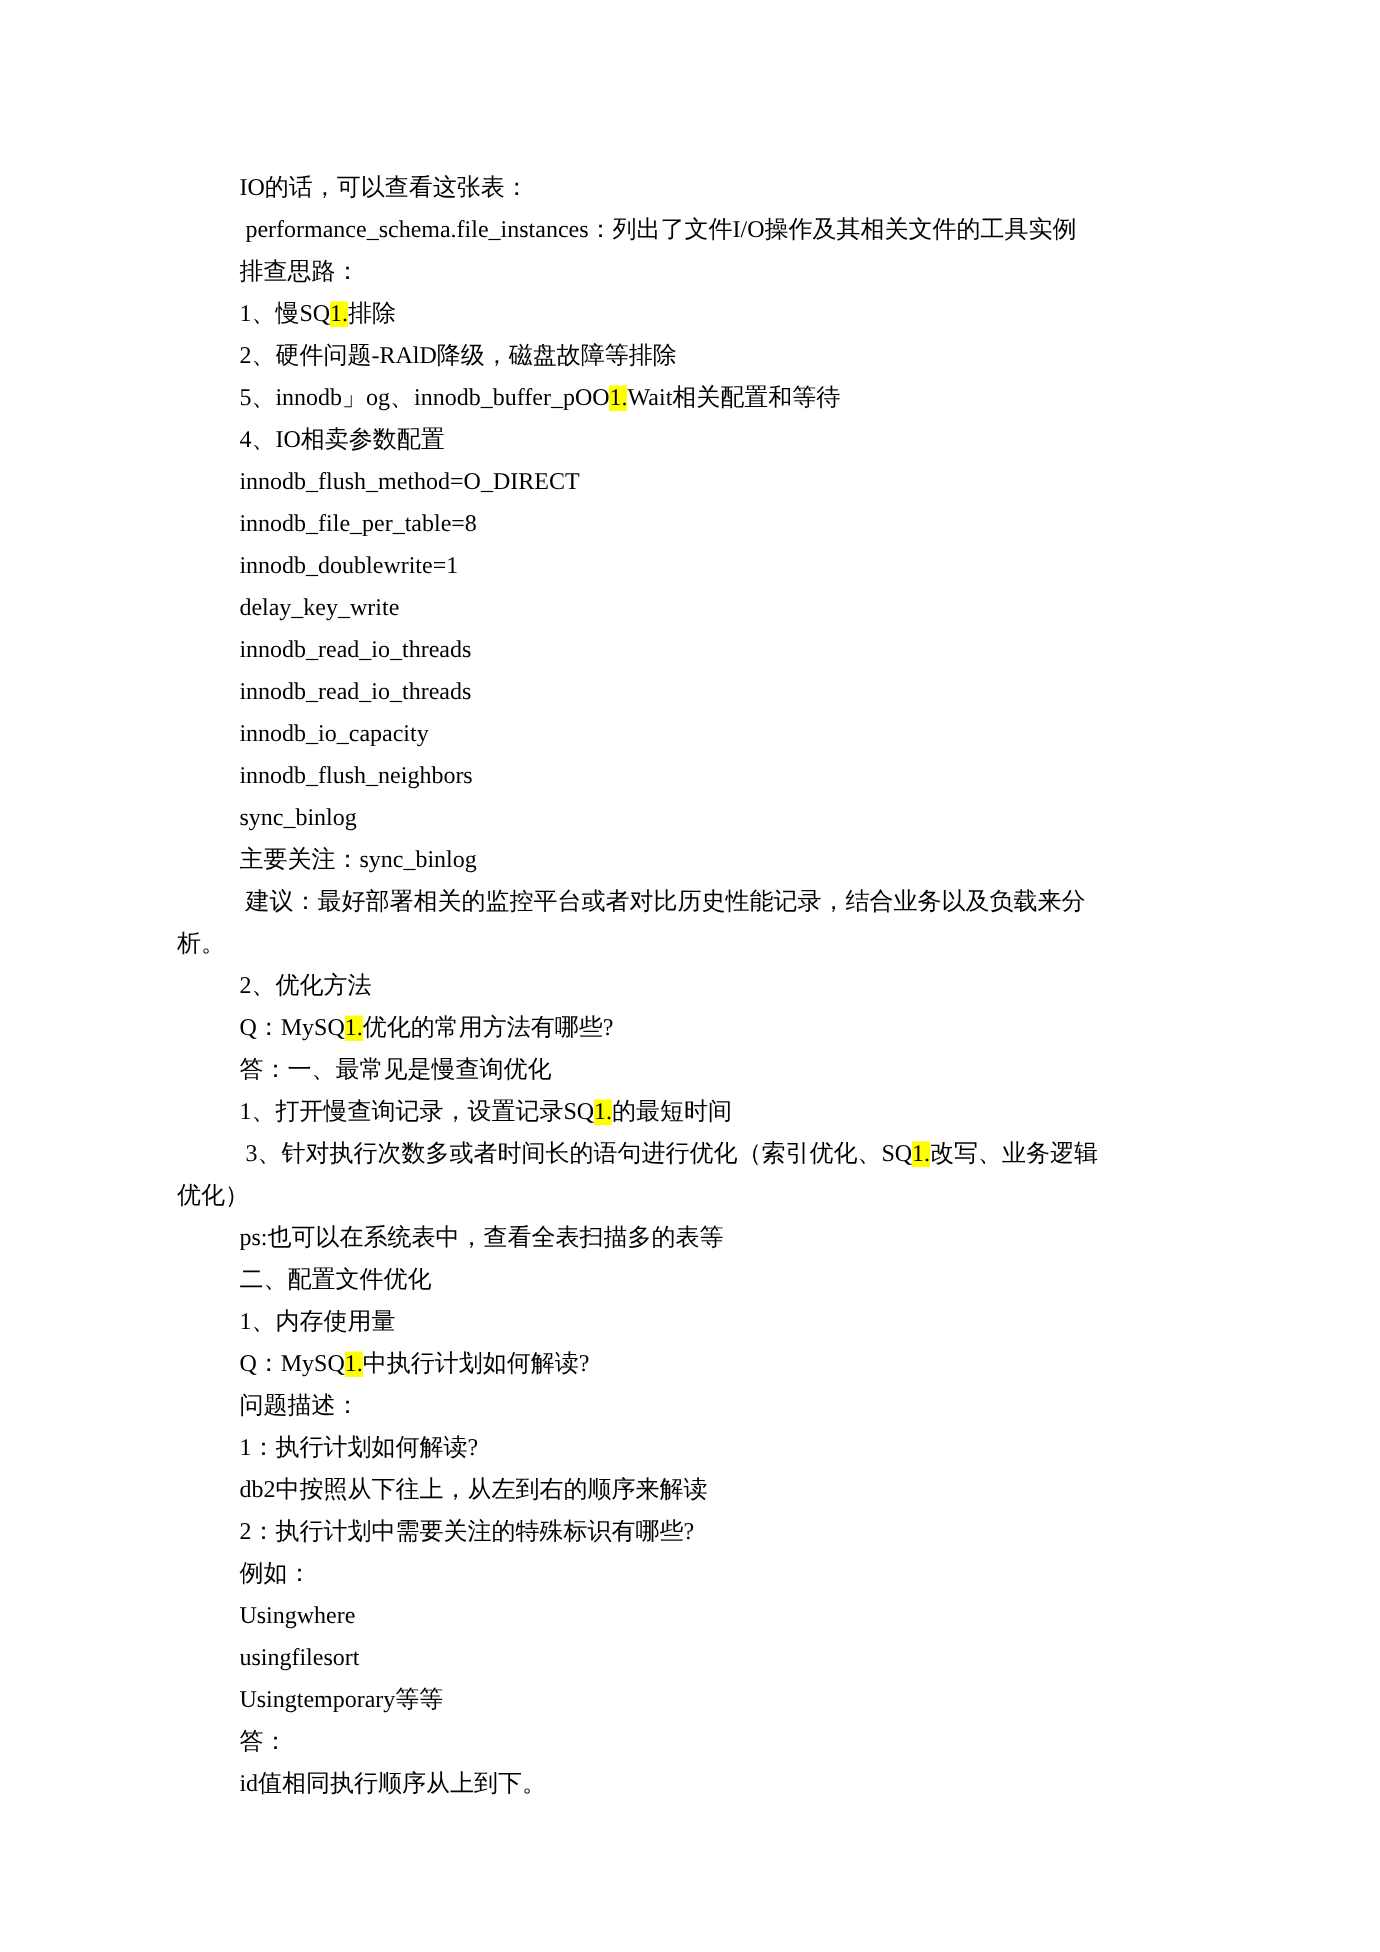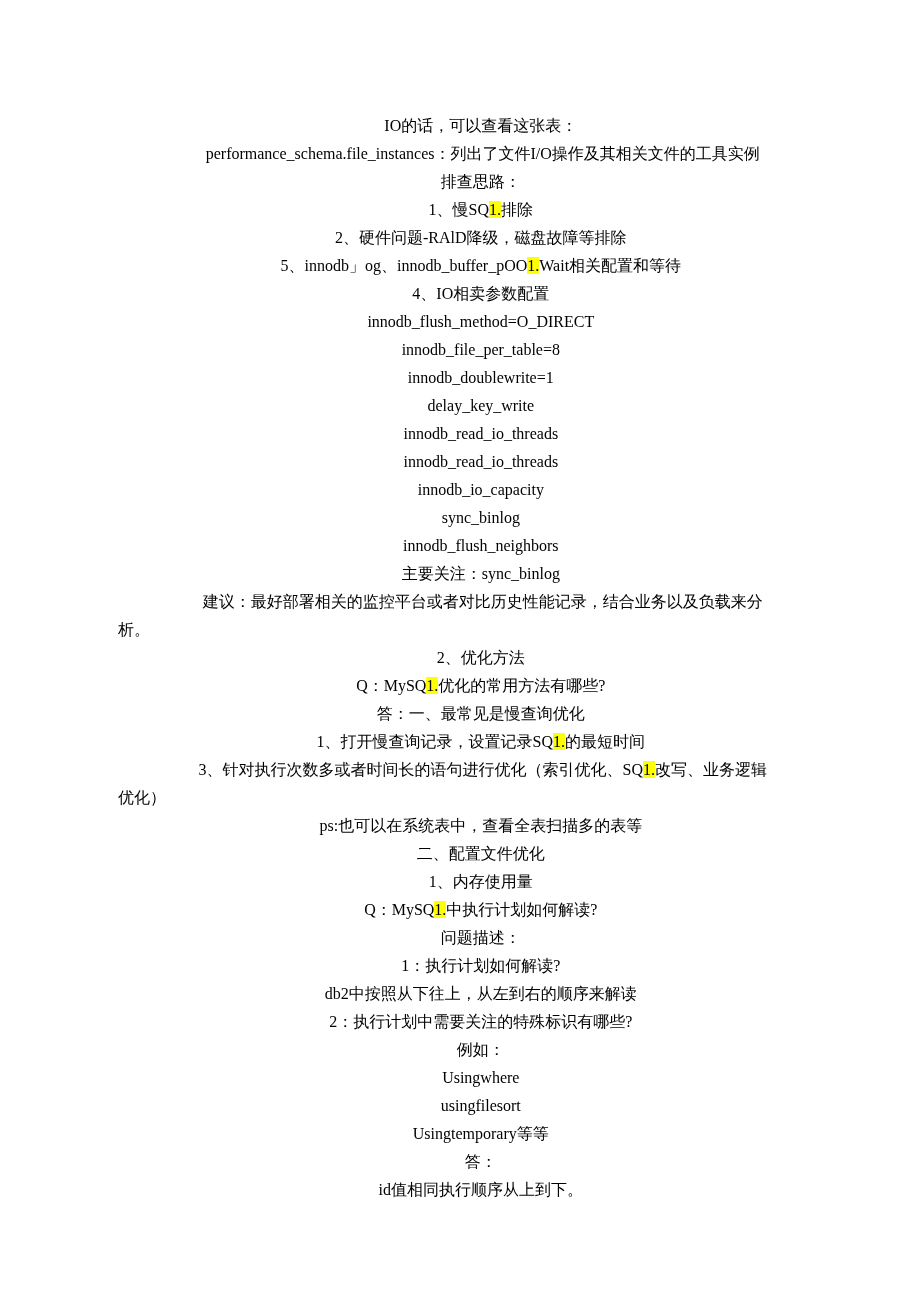--- a/index.html
+++ b/index.html
@@ -13,21 +13,20 @@
     width: 920px;
   }
   .page {
     padding: 112px 118px 80px 118px;
   }
   .line {
     white-space: pre-wrap;
   }
   .indent {
     text-indent: 2.6em;
-    text-align: center;
   }
   .no-indent {
     text-indent: 0;
   }
   .hl {
     background: #ffff00;
   }
 </style>
 </head>
 <body>
@@ -41,22 +40,22 @@
       <div class="line indent"><span>2、硬件问题-RAlD降级，磁盘故障等排除</span></div>
       <div class="line indent"><span>5、innodb」og、innodb_buffer_pOO</span><span class="hl">1.</span><span>Wait相关配置和等待</span></div>
       <div class="line indent"><span>4、IO相卖参数配置</span></div>
       <div class="line indent"><span>innodb_flush_method=O_DIRECT</span></div>
       <div class="line indent"><span>innodb_file_per_table=8</span></div>
       <div class="line indent"><span>innodb_doublewrite=1</span></div>
       <div class="line indent"><span>delay_key_write</span></div>
       <div class="line indent"><span>innodb_read_io_threads</span></div>
       <div class="line indent"><span>innodb_read_io_threads</span></div>
       <div class="line indent"><span>innodb_io_capacity</span></div>
+      <div class="line indent"><span>innodb_flush_neighbors</span></div>
       <div class="line indent"><span>sync_binlog</span></div>
-      <div class="line indent"><span>innodb_flush_neighbors</span></div>
       <div class="line indent"><span>主要关注：sync_binlog</span></div>
       <div class="line indent"><span> 建议：最好部署相关的监控平台或者对比历史性能记录，结合业务以及负载来分</span></div>
       <div class="line no-indent"><span>析。</span></div>
       <div class="line indent"><span>2、优化方法</span></div>
       <div class="line indent"><span>Q：MySQ</span><span class="hl">1.</span><span>优化的常用方法有哪些?</span></div>
       <div class="line indent"><span>答：一、最常见是慢查询优化</span></div>
       <div class="line indent"><span>1、打开慢查询记录，设置记录SQ</span><span class="hl">1.</span><span>的最短时间</span></div>
       <div class="line indent"><span> 3、针对执行次数多或者时间长的语句进行优化（索引优化、SQ</span><span class="hl">1.</span><span>改写、业务逻辑</span></div>
       <div class="line no-indent"><span>优化）</span></div>
       <div class="line indent"><span>ps:也可以在系统表中，查看全表扫描多的表等</span></div>

